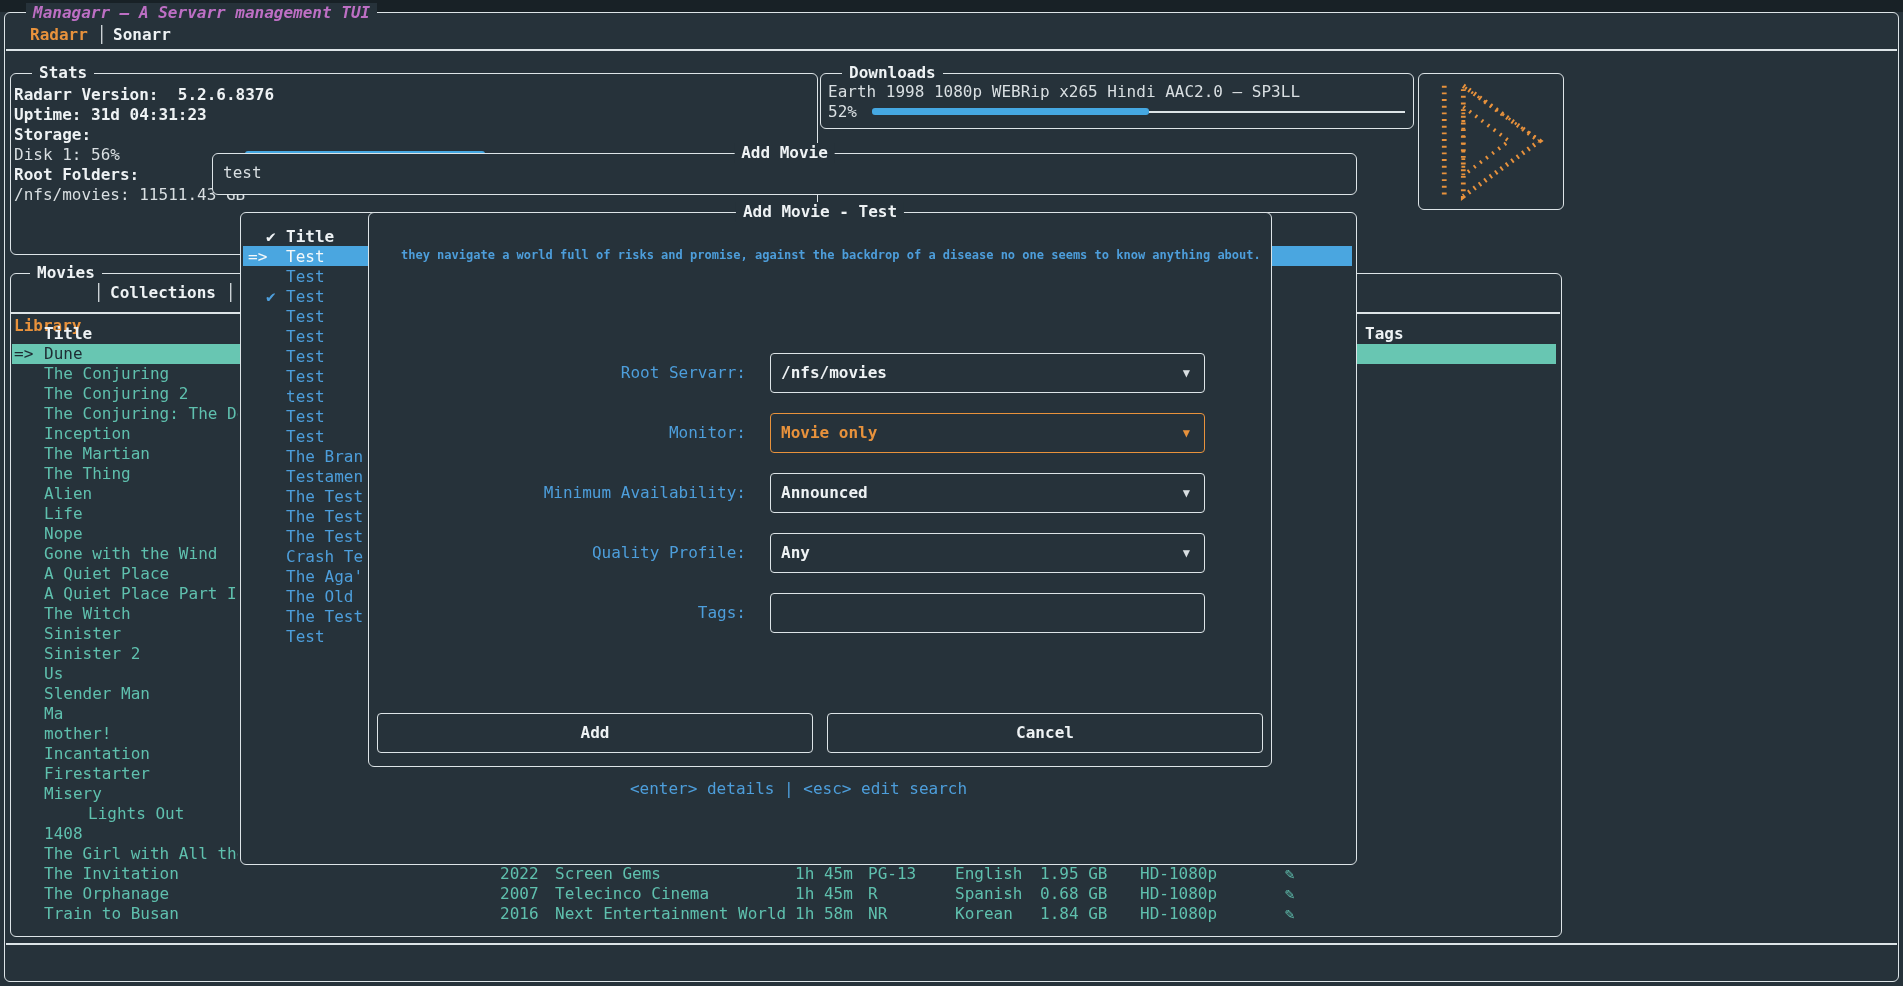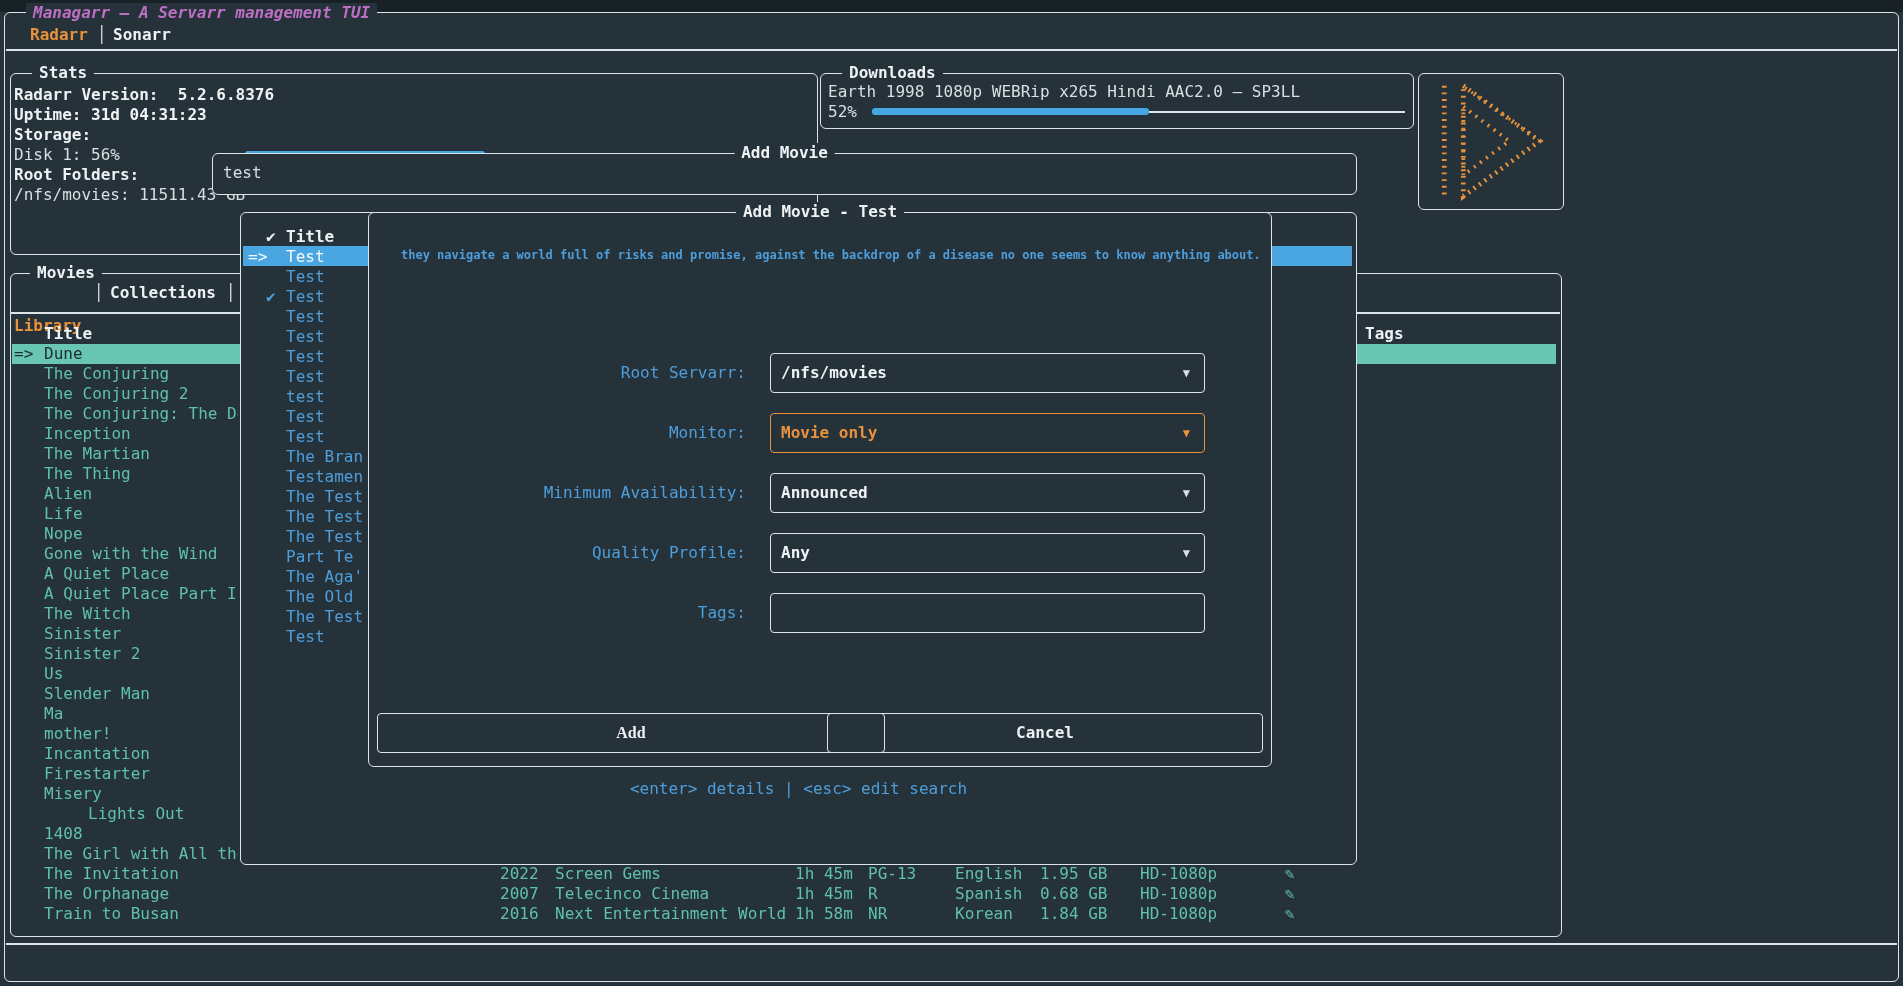--- a/index.html
+++ b/index.html
@@ -138,21 +138,21 @@
         <div class="abs row20 pre" style="left: 0px; top: 134px; width: 1111px; height: 20px;"><div class="abs row20 pre" style="left: 45px; top: 0px; color: var(--blue);">Test</div></div>
         <div class="abs row20 pre" style="left: 0px; top: 154px; width: 1111px; height: 20px;"><div class="abs row20 pre" style="left: 45px; top: 0px; color: var(--blue);">Test</div></div>
         <div class="abs row20 pre" style="left: 0px; top: 174px; width: 1111px; height: 20px;"><div class="abs row20 pre" style="left: 45px; top: 0px; color: var(--blue);">test</div></div>
         <div class="abs row20 pre" style="left: 0px; top: 194px; width: 1111px; height: 20px;"><div class="abs row20 pre" style="left: 45px; top: 0px; color: var(--blue);">Test</div></div>
         <div class="abs row20 pre" style="left: 0px; top: 214px; width: 1111px; height: 20px;"><div class="abs row20 pre" style="left: 45px; top: 0px; color: var(--blue);">Test</div></div>
         <div class="abs row20 pre" style="left: 0px; top: 234px; width: 1111px; height: 20px;"><div class="abs row20 pre" style="left: 45px; top: 0px; color: var(--blue);">The Bran</div></div>
         <div class="abs row20 pre" style="left: 0px; top: 254px; width: 1111px; height: 20px;"><div class="abs row20 pre" style="left: 45px; top: 0px; color: var(--blue);">Testamen</div></div>
         <div class="abs row20 pre" style="left: 0px; top: 274px; width: 1111px; height: 20px;"><div class="abs row20 pre" style="left: 45px; top: 0px; color: var(--blue);">The Test</div></div>
         <div class="abs row20 pre" style="left: 0px; top: 294px; width: 1111px; height: 20px;"><div class="abs row20 pre" style="left: 45px; top: 0px; color: var(--blue);">The Test</div></div>
         <div class="abs row20 pre" style="left: 0px; top: 314px; width: 1111px; height: 20px;"><div class="abs row20 pre" style="left: 45px; top: 0px; color: var(--blue);">The Test</div></div>
-        <div class="abs row20 pre" style="left: 0px; top: 334px; width: 1111px; height: 20px;"><div class="abs row20 pre" style="left: 45px; top: 0px; color: var(--blue);">Part Te</div></div>
+        <div class="abs row20 pre" style="left: 0px; top: 334px; width: 1111px; height: 20px;"><div class="abs row20 pre" style="left: 45px; top: 0px; color: var(--blue);">Crash Te</div></div>
         <div class="abs row20 pre" style="left: 0px; top: 354px; width: 1111px; height: 20px;"><div class="abs row20 pre" style="left: 45px; top: 0px; color: var(--blue);">The Aga'</div></div>
         <div class="abs row20 pre" style="left: 0px; top: 374px; width: 1111px; height: 20px;"><div class="abs row20 pre" style="left: 45px; top: 0px; color: var(--blue);">The Old</div></div>
         <div class="abs row20 pre" style="left: 0px; top: 394px; width: 1111px; height: 20px;"><div class="abs row20 pre" style="left: 45px; top: 0px; color: var(--blue);">The Test</div></div>
         <div class="abs row20 pre" style="left: 0px; top: 414px; width: 1111px; height: 20px;"><div class="abs row20 pre" style="left: 45px; top: 0px; color: var(--blue);">Test</div></div>
       </div>
     <div class="abs blue row20 pre" style="left:0;top:566px;width:100%;text-align:center;">&lt;enter&gt; details | &lt;esc&gt; edit search</div>
   </div>
 
   <div class="box opaque" style="left:368px;top:212px;width:902px;height:553px;z-index:20;">
     <div class="btitle center">Add Movie - Test</div>
@@ -177,18 +177,18 @@
         <div class="fieldbox" style="left: 401px; top: 320px; width: 435px;">
           <div class="abs row20 pre" style="left: 10px; top: 9px; font-weight: bold; color: var(--fg);">Any</div>
           <span class="arrow">▼</span>
         </div>
         <div class="abs row20 pre" style="left: 0px; top: 390px; width: 377px; text-align: right; color: var(--blue);">Tags:</div>
         <div class="fieldbox" style="left: 401px; top: 380px; width: 435px;">
           <div class="abs row20 pre" style="left: 10px; top: 9px; font-weight: bold; color: var(--fg);"></div>
         </div>
       </div>
     <div id="modal-buttons">
-        <div class="btn" style="left: 8px; top: 500px; width: 508px; font-family: Liberation Serif, serif;">Add</div>
+        <div class="btn" style="left: 8px; top: 500px; width: 436px;">Add</div>
         <div class="btn" style="left: 458px; top: 500px; width: 436px;">Cancel</div>
       </div>
   </div>
 
 </div>
 
 </body></html>

